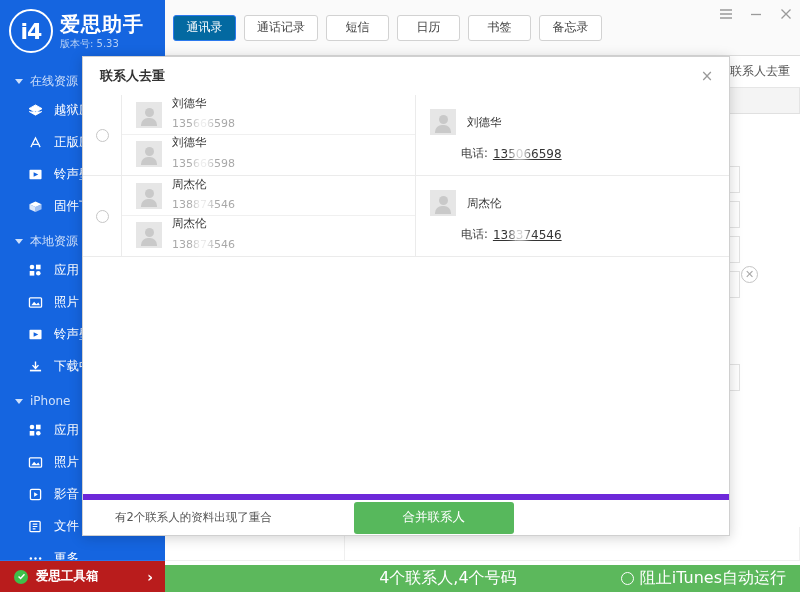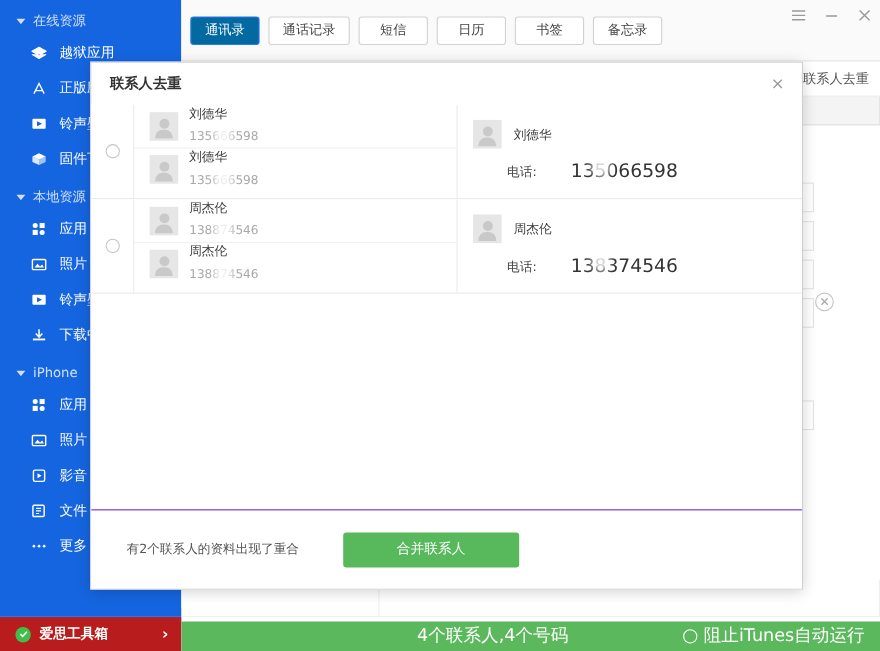--- a/index.html
+++ b/index.html
@@ -270,48 +270,55 @@
     border-radius: 50%;
     background: rgba(255,255,255,0.82);
     filter: blur(3px);
     top: -3px;
   }
 
   .res-name-row { display: flex; align-items: center; }
   .res-name { font-size: 11.5px; color: #3a3a3a; margin-left: 11px; }
   .res-phone-row { display: flex; align-items: center; margin-top: 11px; }
   .res-label { font-size: 11.5px; color: #444; margin-left: 31px; }
-  .res-phone { font-size: 17px; color: #333; margin-left: 31px; position: relative; display: inline-block; }
+  .res-phone { font-size: 12px; color: #333; margin-left: 5px; position: relative; display: inline-block; text-decoration: underline; }
 
   .dlg-foot {
-    height: 72px;
-    border-top: 1px solid #6d28d9;
+    height: 41px;
+    border-top: 6px solid #6d28d9;
     display: flex; align-items: center;
     padding-left: 32px;
-    gap: 40px;
+    gap: 82px;
     flex: 0 0 auto;
     background: #fff;
   }
   .foot-note { font-size: 11.5px; color: #555; }
   .merge-btn {
     width: 160px; height: 32px;
     background: #57b85c;
     color: #ffffff;
     font-size: 12.5px;
     border: none; border-radius: 3px;
     display: flex; align-items: center; justify-content: center;
   }
 </style>
 </head>
 <body>
 
 <div id="app">
 
   <div class="sidebar">
 
+    <div class="brand">
+      <div class="brand-logo">i4</div>
+      <div class="brand-text">
+        <div class="brand-title">爱思助手</div>
+        <div class="brand-ver">版本号: 5.33</div>
+      </div>
+    </div>
 
     <div class="nav-group-head">
       <span class="caret"></span>
       <span>在线资源</span>
     </div>
     <div class="nav-item">
       <span class="nic">
         <svg width="15" height="13" viewBox="0 0 16 14">
             <path d="M8 1 L15 5 L8 9 L1 5 Z M1 8 L8 12 L15 8" fill="#fff" stroke="#fff" stroke-width="1" stroke-linejoin="round"></path>
           </svg>

